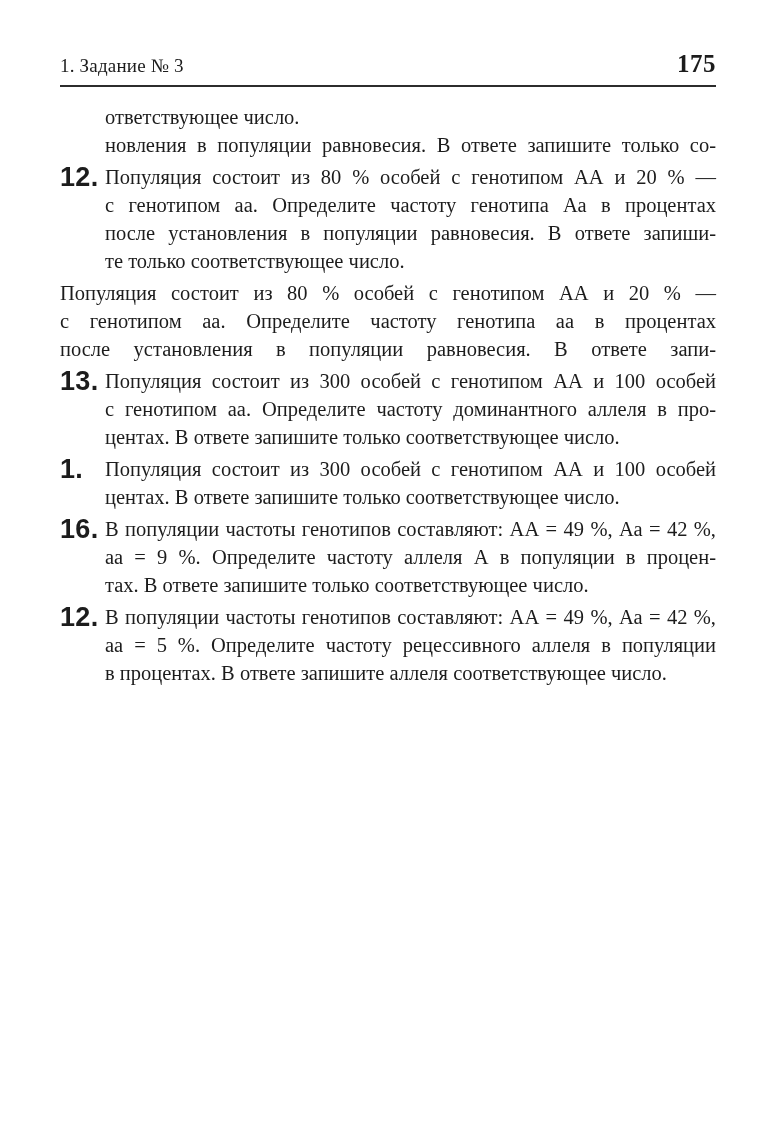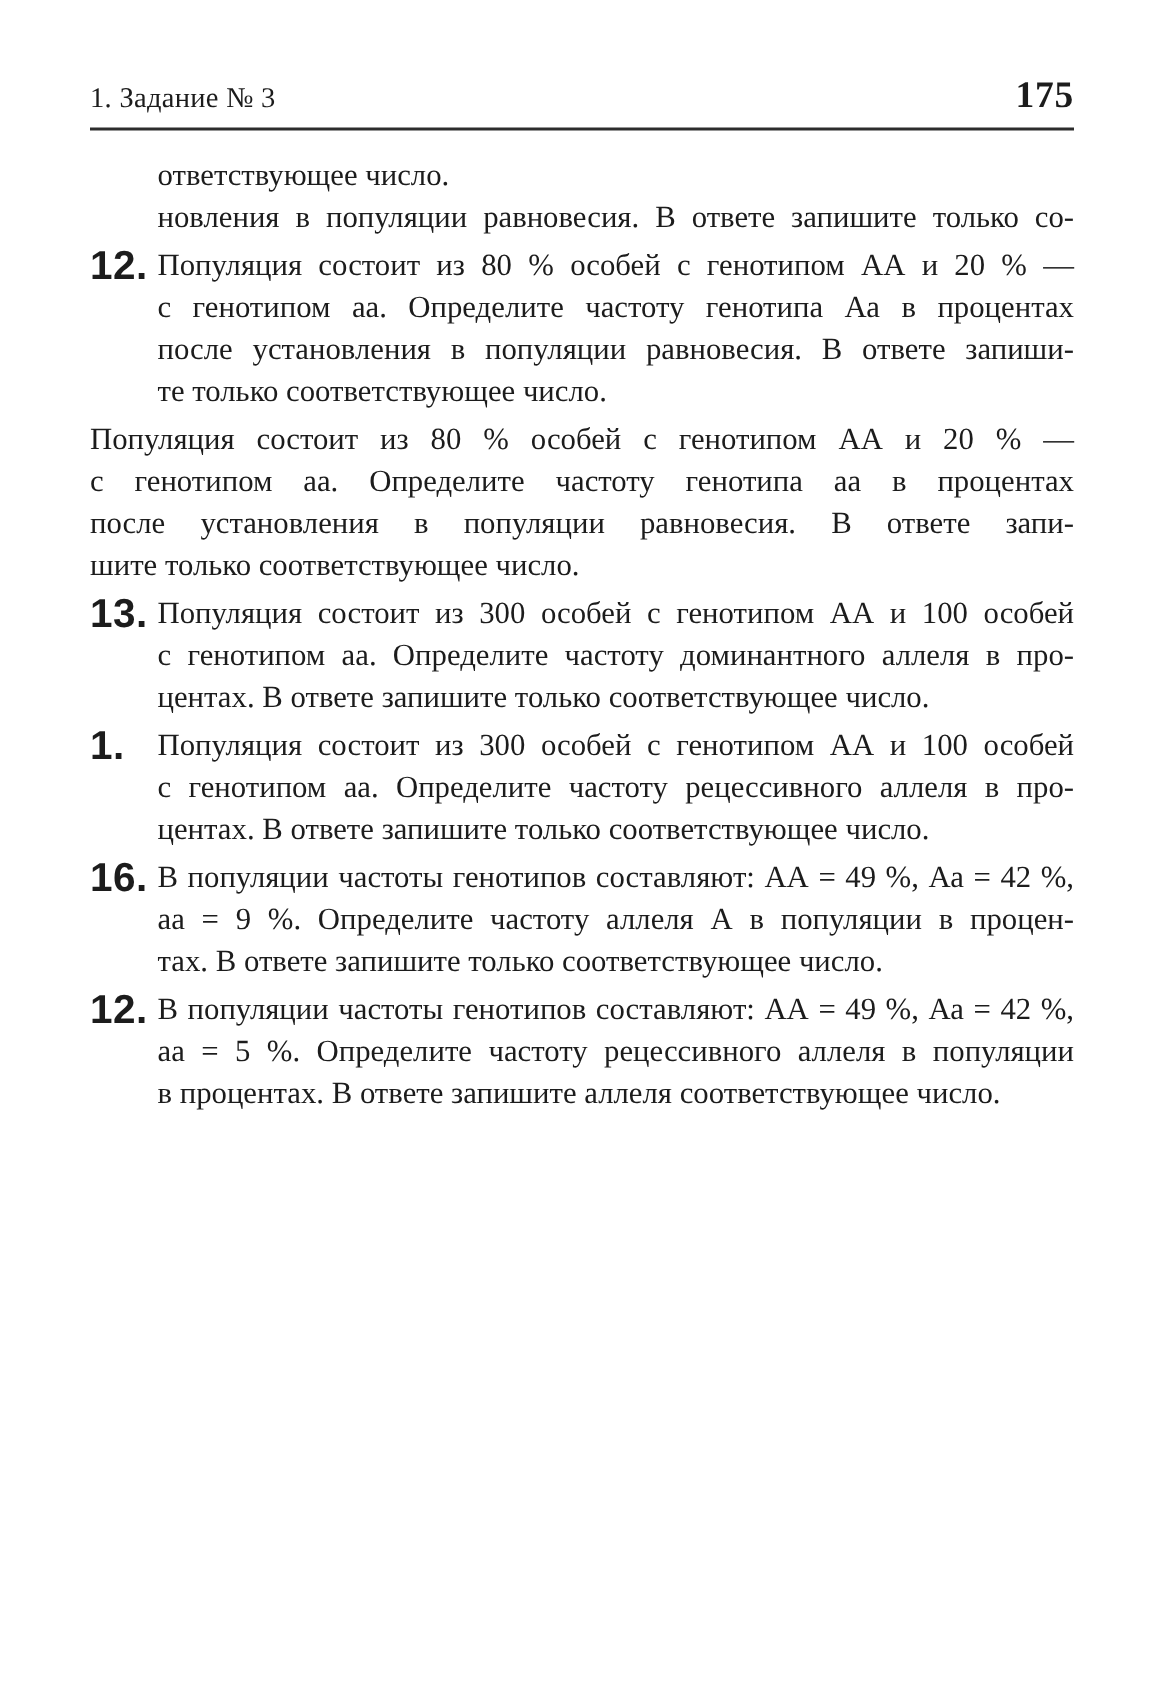--- a/index.html
+++ b/index.html
@@ -96,38 +96,36 @@
         <div class="jline">после установления в популяции равновесия. В ответе запиши-</div>
         <div class="jline last">те только соответствующее число.</div>
       </div>
     </div>
 
     <div class="task">
       <div class="task-body">
         <div class="jline">Популяция состоит из 80 % особей с генотипом АА и 20 % —</div>
         <div class="jline">с генотипом аа. Определите частоту генотипа аа в процентах</div>
         <div class="jline">после установления в популяции равновесия. В ответе запи-</div>
-        <div class="jline last">шите только соответствующее число.</div>
       </div>
     </div>
 
     <div class="task">
       <div class="task-num">13.</div>
       <div class="task-body">
         <div class="jline">Популяция состоит из 300 особей с генотипом АА и 100 особей</div>
         <div class="jline">с генотипом аа. Определите частоту доминантного аллеля в про-</div>
         <div class="jline last">центах. В ответе запишите только соответствующее число.</div>
       </div>
     </div>
 
     <div class="task">
       <div class="task-num">1.</div>
       <div class="task-body">
         <div class="jline">Популяция состоит из 300 особей с генотипом АА и 100 особей</div>
-        <div class="jline">с генотипом аа. Определите частоту рецессивного аллеля в про-</div>
         <div class="jline last">центах. В ответе запишите только соответствующее число.</div>
       </div>
     </div>
 
     <div class="task">
       <div class="task-num">16.</div>
       <div class="task-body">
         <div class="jline">В популяции частоты генотипов составляют: АА = 49 %, Аа = 42 %,</div>
         <div class="jline">аа = 9 %. Определите частоту аллеля А в популяции в процен-</div>
         <div class="jline last">тах. В ответе запишите только соответствующее число.</div>

